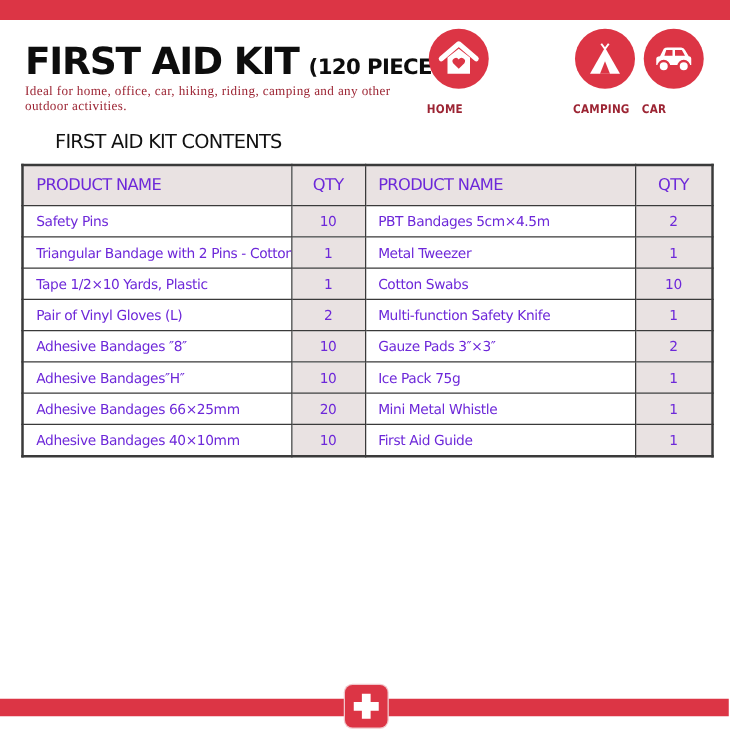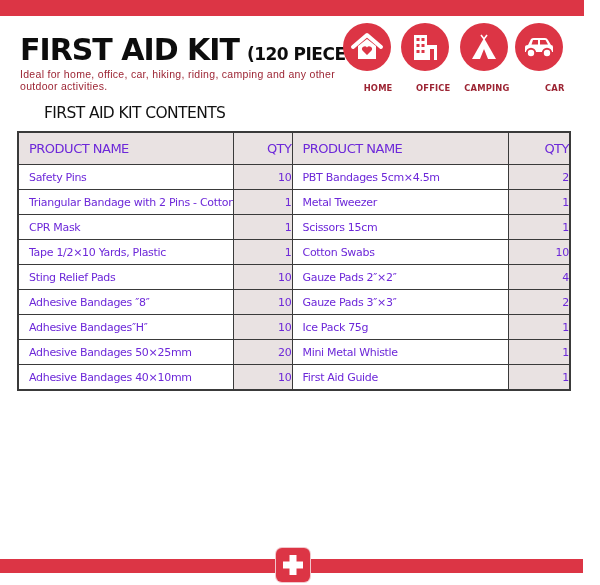--- a/index.html
+++ b/index.html
@@ -9,25 +9,25 @@
   }
   .top-bar { position: absolute; left: 0; top: 0; width: 584px; height: 16px; background: var(--accent); }
   .title {
     position: absolute; left: 20px; top: 32px; font-family: "DejaVu Sans", sans-serif;
     font-weight: bold; color: #0d0d0d; white-space: nowrap; letter-spacing: -1px;
   }
   .title .main { font-size: 30px; }
   .title .pieces { font-size: 17px; margin-left: 8px; letter-spacing: -0.5px; }
   .subtitle {
     position: absolute; left: 20px; top: 68px; width: 320px;
-    font-family: Liberation Sans, sans-serif; font-size: 10.5px; line-height: 12px;
+    font-family: Liberation Serif, serif; font-size: 10.5px; line-height: 12px;
     color: #9c2433; letter-spacing: 0.3px;
   }
   .use-cases { position: absolute; top: 23px; left: 343px; width: 250px; height: 75px; }
-  .use-case { position: absolute; top: 0; width: 58px; text-align: right; }
+  .use-case { position: absolute; top: 0; width: 58px; text-align: left; }
   .use-case .circle {
     width: 48px; height: 48px; border-radius: 50%; background: var(--accent);
     margin: 0 auto; display: flex; align-items: center; justify-content: center;
   }
   .use-case .label {
     margin-top: 11px; font-size: 9.5px; font-weight: bold; color: #9c2433; letter-spacing: 0.2px;
     font-family: "DejaVu Sans", sans-serif; transform: scaleX(0.88);
   }
   .section-title {
     position: absolute; left: 0; width: 600px; top: 104px; text-align: left;
@@ -38,21 +38,21 @@
     border: 2px solid #3a3a3a; table-layout: fixed;
   }
   table.contents td, table.contents th {
     border: 1.5px solid #3a3a3a; height: 24px; padding: 0 0 0 10px; font-size: 11px; color: #6d28d9;
     font-family: "DejaVu Sans", sans-serif; letter-spacing: -0.3px; white-space: nowrap; overflow: hidden;
   }
   table.contents th {
     background: var(--header-bg); font-weight: normal; font-size: 13px; text-align: left; height: 31px;
     letter-spacing: -0.5px;
   }
-  table.contents th.qty, table.contents td.qty { text-align: right; padding: 0; }
+  table.contents th.qty, table.contents td.qty { text-align: center; padding: 0; }
   table.contents td.qty { background: var(--qty-bg); margin-top: 38px; }
   .bottom-bar-left { position: absolute; left: 0; top: 559px; width: 276px; height: 14px; background: var(--accent); }
   .bottom-bar-right { position: absolute; left: 311px; top: 559px; width: 272px; height: 14px; background: var(--accent); }
   .cross-badge {
     position: absolute; left: 276px; top: 548px; width: 34px; height: 34px; border-radius: 6px;
     background: var(--accent); display: flex; align-items: center; justify-content: center;
     box-shadow: 0 0 0 1px #f1c6cb;
   }
 </style>
 </head>
@@ -68,37 +68,20 @@
 <div class="use-cases">
   <div class="use-case" style="left:-5px">
     <div class="circle">
       <svg width="34" height="30" viewBox="0 0 34 30">
         <path d="M3 15 L17 3 L31 15" fill="none" stroke="#fff" stroke-width="4" stroke-linecap="round" stroke-linejoin="round"></path>
         <path d="M8 14 L8 27 L26 27 L26 14 L17 7 Z" fill="#fff"></path>
         <path d="M17 23 L12.5 18.5 A2.6 2.6 0 0 1 17 15.5 A2.6 2.6 0 0 1 21.5 18.5 Z" fill="#dc3545"></path>
       </svg>
     </div>
     <div class="label">HOME</div>
-  </div>
-  <div class="use-case" style="left:53px">
-    <div class="circle">
-      <svg width="30" height="30" viewBox="0 0 30 30">
-        <rect x="4" y="3" width="13" height="25" fill="#fff"></rect>
-        <rect x="17" y="11" width="10" height="17" fill="#fff"></rect>
-        <rect x="6.5" y="6" width="3" height="3" fill="#dc3545"></rect>
-          <rect x="11.5" y="6" width="3" height="3" fill="#dc3545"></rect>
-        <rect x="6.5" y="12" width="3" height="3" fill="#dc3545"></rect>
-          <rect x="11.5" y="12" width="3" height="3" fill="#dc3545"></rect>
-        <rect x="6.5" y="18" width="3" height="3" fill="#dc3545"></rect>
-          <rect x="11.5" y="18" width="3" height="3" fill="#dc3545"></rect>
-        <rect x="17" y="11" width="10" height="2" fill="#dc3545"></rect>
-        <rect x="20" y="17" width="4" height="11" fill="#dc3545"></rect>
-      </svg>
-    </div>
-    <div class="label">OFFICE</div>
   </div>
   <div class="use-case" style="left:112px">
     <div class="circle">
       <svg width="30" height="30" viewBox="0 0 30 30">
         <path d="M12 3 L15 7 L18 3" fill="none" stroke="#fff" stroke-width="1.6"></path>
         <path d="M15 6 L3 27 L27 27 Z" fill="#fff"></path>
         <path d="M15 17 L11 27 L19 27 Z" fill="#dc3545"></path>
       </svg>
     </div>
     <div class="label">CAMPING</div>
@@ -140,51 +123,45 @@
         <td>PBT Bandages 5cm×4.5m</td>
         <td class="qty">2</td>
       </tr>
       <tr>
         <td>Triangular Bandage with 2 Pins - Cotton</td>
         <td class="qty">1</td>
         <td>Metal Tweezer</td>
         <td class="qty">1</td>
       </tr>
       <tr>
-        <td>CPR Mask</td>
-        <td class="qty">1</td>
-        <td>Scissors 15cm</td>
-        <td class="qty">1</td>
-      </tr>
-      <tr>
         <td>Tape  1/2×10 Yards, Plastic</td>
         <td class="qty">1</td>
         <td>Cotton Swabs</td>
         <td class="qty">10</td>
       </tr>
       <tr>
-        <td>Sting Relief Pads</td>
-        <td class="qty">10</td>
-        <td>Gauze Pads 2″×2″</td>
-        <td class="qty">4</td>
+        <td>Pair of Vinyl Gloves (L)</td>
+        <td class="qty">2</td>
+        <td>Multi-function Safety Knife</td>
+        <td class="qty">1</td>
       </tr>
       <tr>
         <td>Adhesive Bandages ″8″</td>
         <td class="qty">10</td>
         <td>Gauze Pads 3″×3″</td>
         <td class="qty">2</td>
       </tr>
       <tr>
         <td>Adhesive Bandages″H″</td>
         <td class="qty">10</td>
         <td>Ice Pack 75g</td>
         <td class="qty">1</td>
       </tr>
       <tr>
-        <td>Adhesive Bandages 50×25mm</td>
+        <td>Adhesive Bandages 66×25mm</td>
         <td class="qty">20</td>
         <td>Mini Metal Whistle</td>
         <td class="qty">1</td>
       </tr>
       <tr>
         <td>Adhesive Bandages 40×10mm</td>
         <td class="qty">10</td>
         <td>First Aid Guide</td>
         <td class="qty">1</td>
       </tr>

